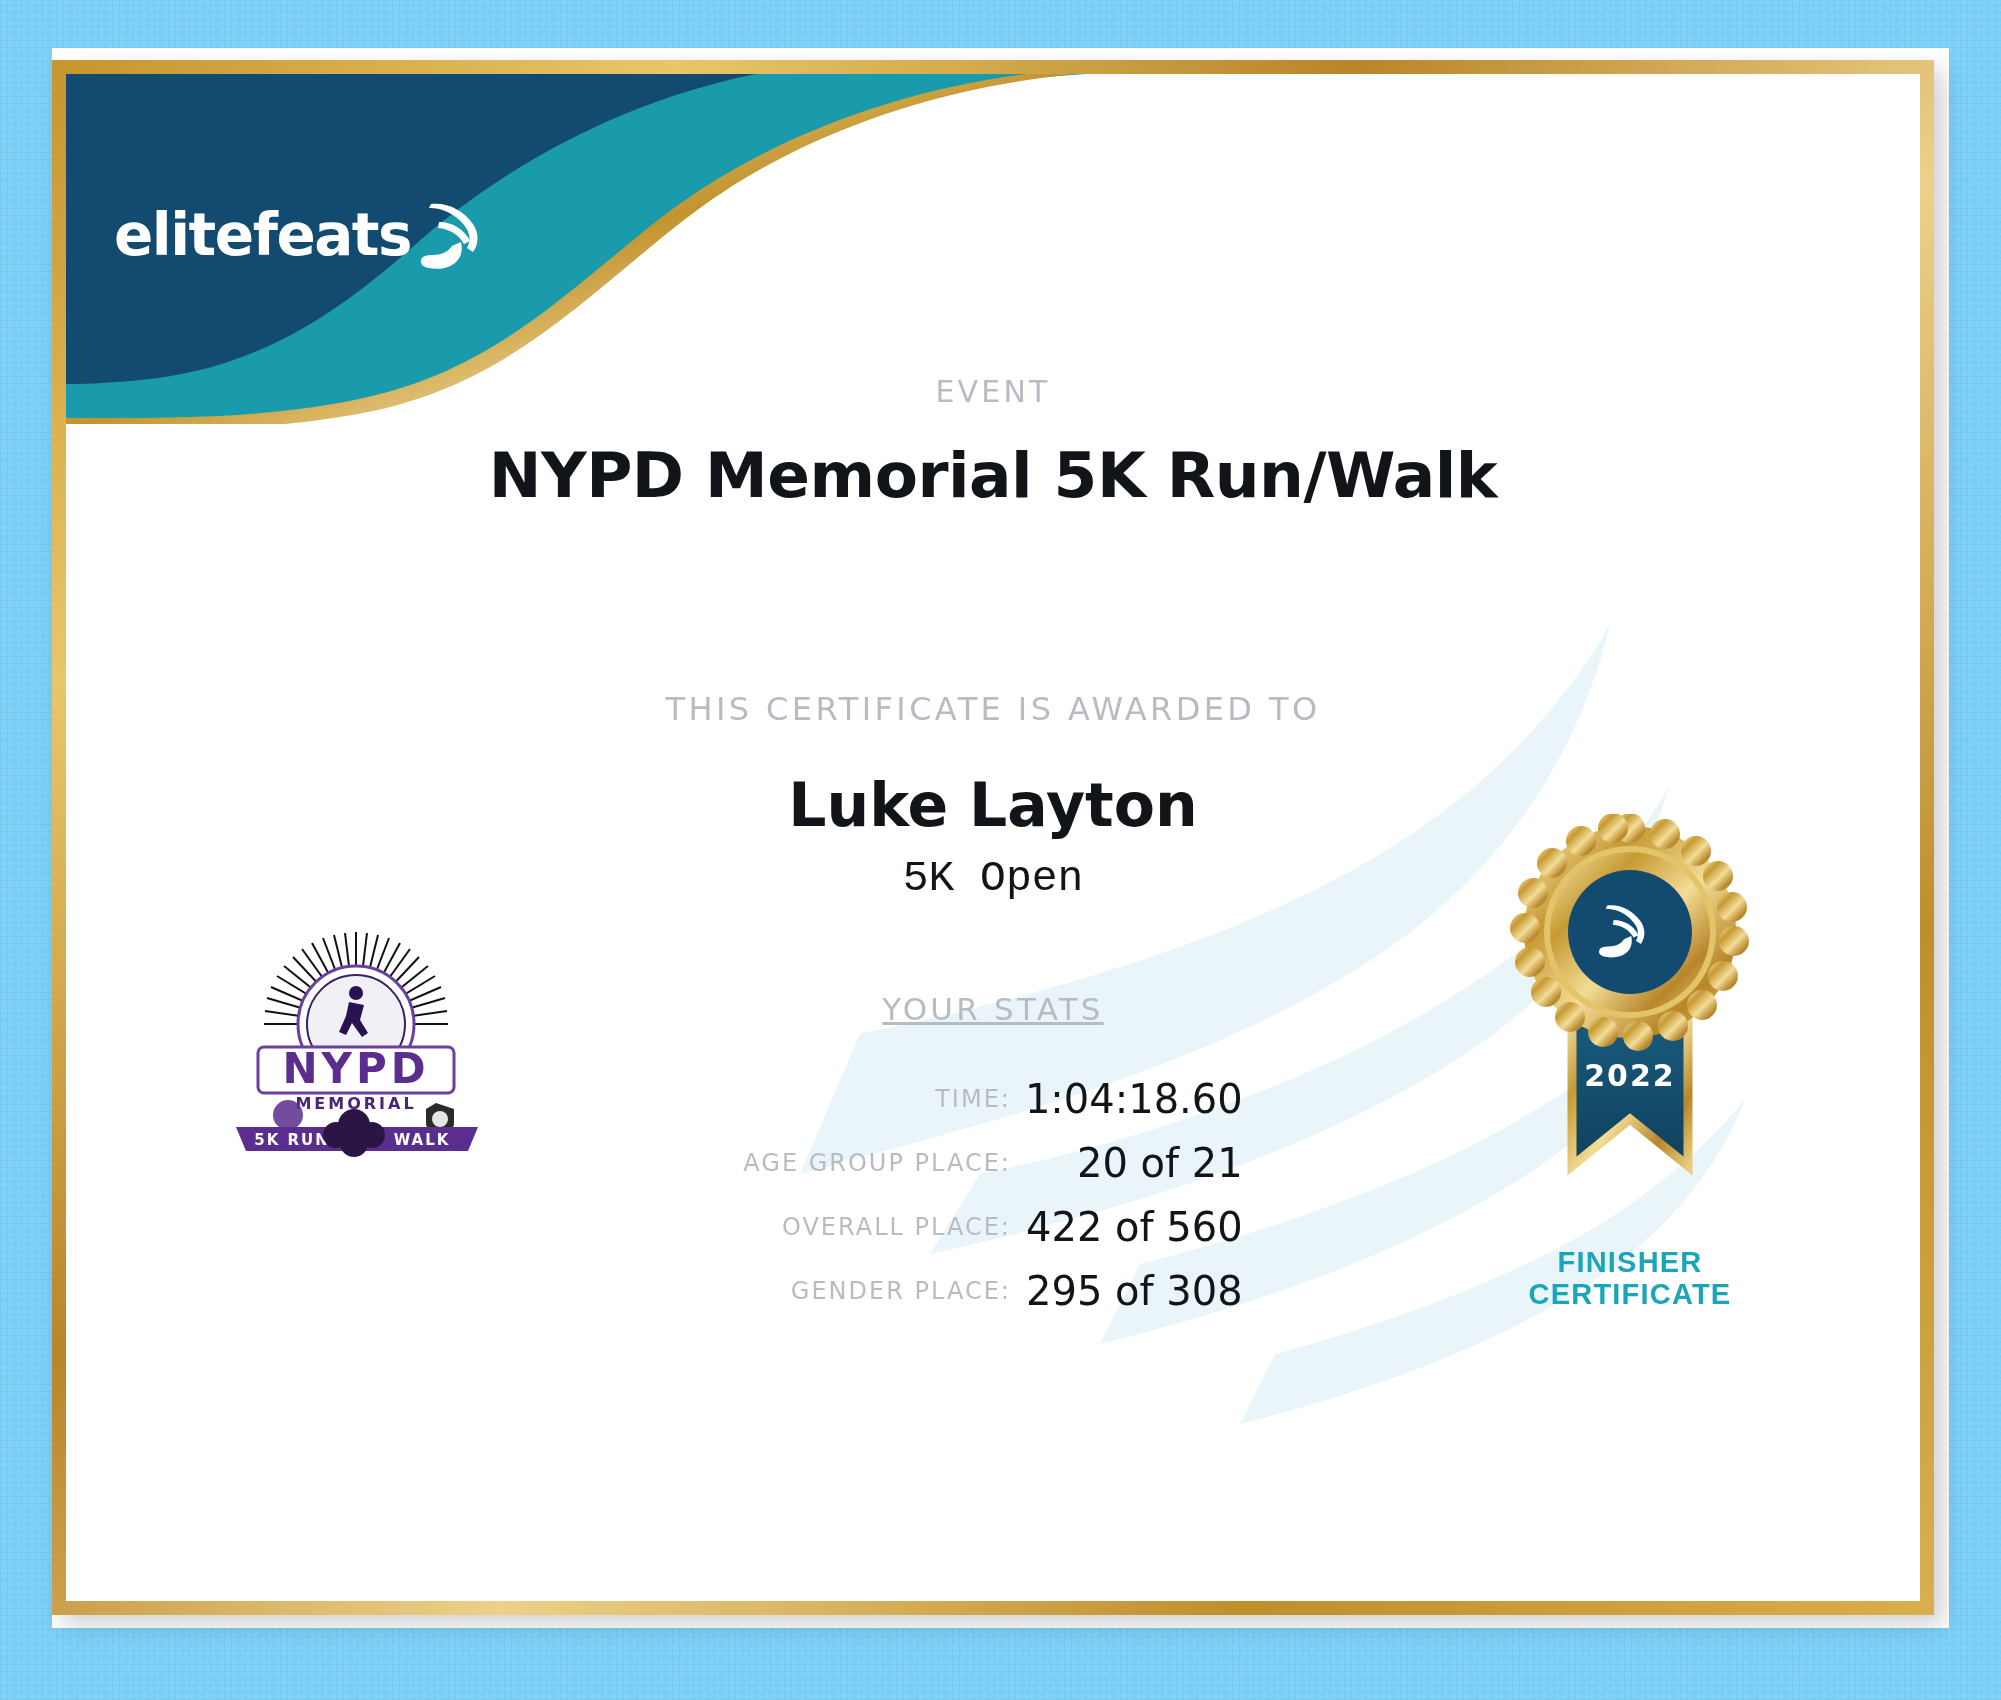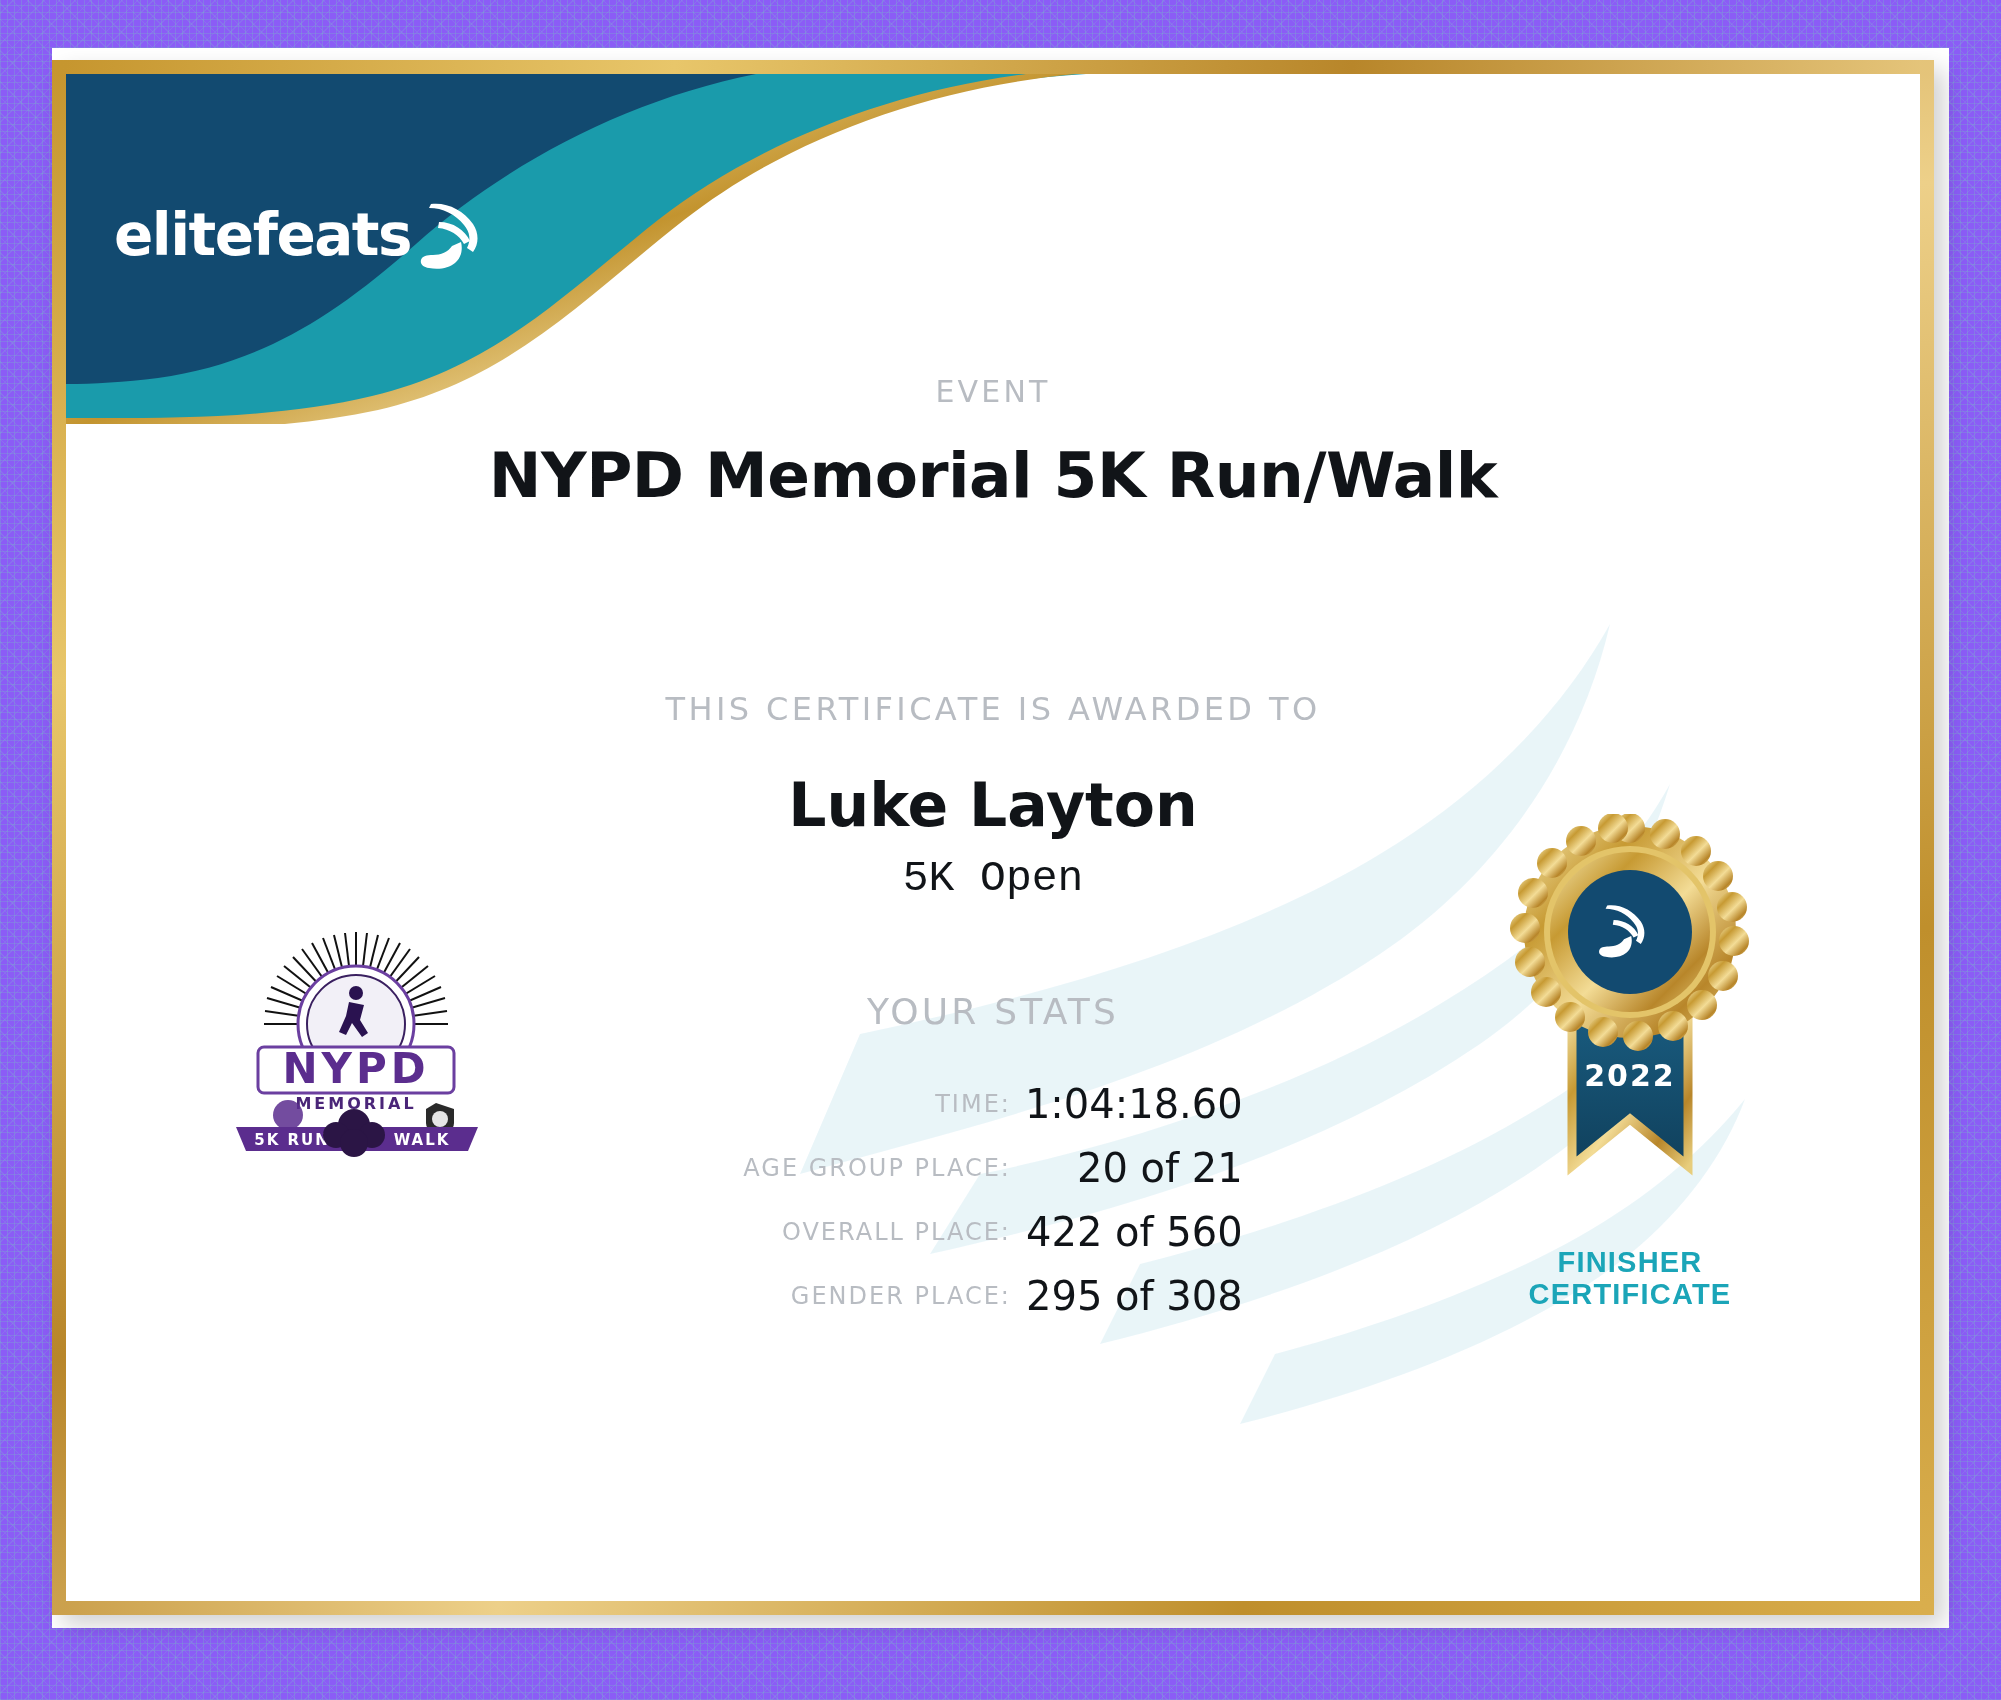--- a/index.html
+++ b/index.html
@@ -12,21 +12,21 @@
     height: 1700px;
     overflow: hidden;
     font-family: "Liberation Sans", sans-serif;
   }
 
   
   .page {
     position: relative;
     width: 2001px;
     height: 1700px;
-    background: #8b5cf6;
+    background: #7dd3fc;
   }
 
   .guilloche {
     position: absolute;
     left: 0; top: 0;
     width: 2001px;
     height: 1700px;
     background:
       repeating-linear-gradient(90deg, rgba(120,180,200,0.33) 0 1px, rgba(255,255,255,0) 1px 7px),
       repeating-linear-gradient(0deg, rgba(120,180,200,0.30) 0 1px, rgba(255,255,255,0) 1px 7px),
@@ -136,23 +136,24 @@
   }
   .division {
     margin-top: 14px;
     font-size: 43px;
     color: #111418;
     font-family: Liberation Mono, monospace;
   }
   .stats-label {
     margin-top: 88px;
     color: #b8bcc2;
-    font-size: 36px;
+    font-size: 31px;
     letter-spacing: 3.2px;
     font-family: "DejaVu Sans", sans-serif;
+    text-decoration: underline;
   }
 
   .stats-table {
     margin: 40px auto 0 auto;
     border-collapse: collapse;
   }
   .stats-table td {
     padding: 9px 0;
     font-family: "DejaVu Sans", sans-serif;
   }

